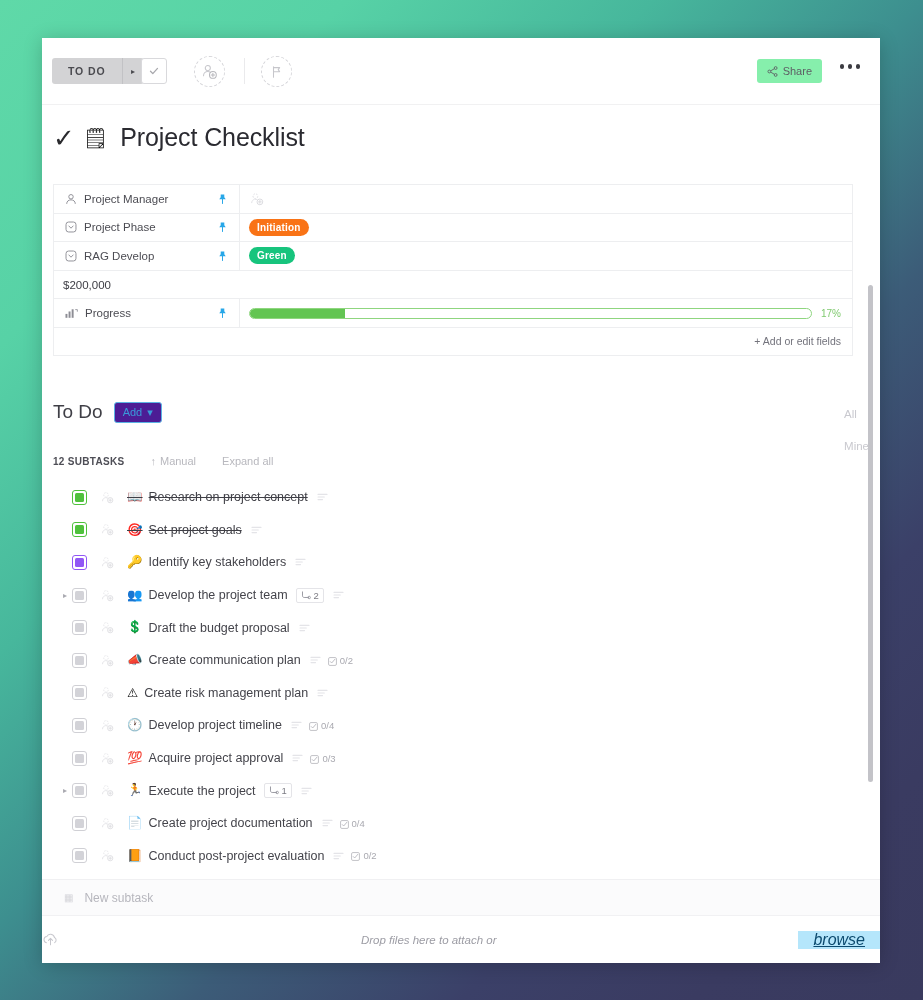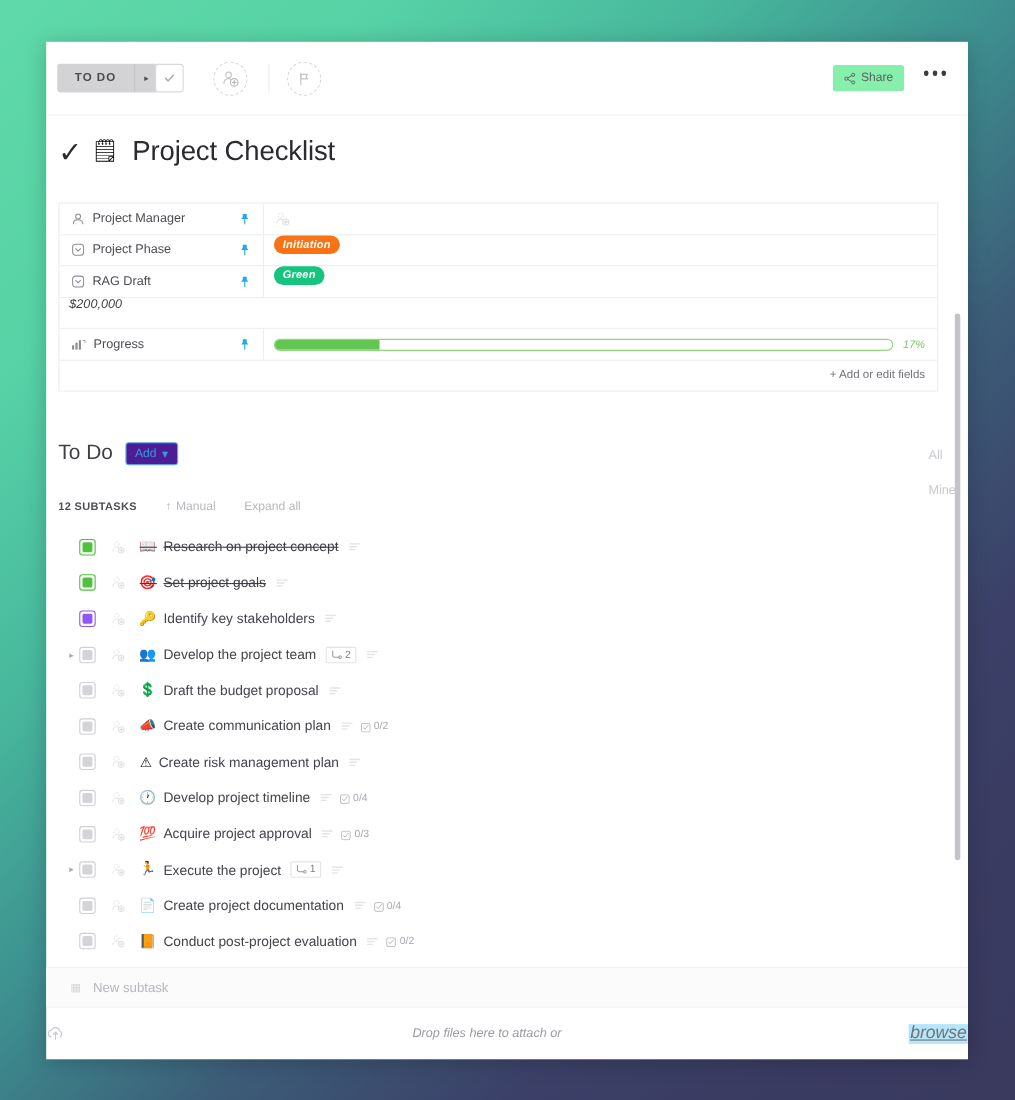--- a/index.html
+++ b/index.html
@@ -124,23 +124,22 @@
     position: relative;
   }
   .ficon { color: #8d8d95; display: flex; align-items: center; }
   .fpin {
     position: absolute; right: 12px; top: 50%;
     transform: translateY(-50%);
     color: #28a7e8; display: flex;
   }
   .fval {
     flex: 1; height: 100%;
-    display: flex; 
+    display: flex; align-items: center;
     padding-left: 9px;
-    font-style: italic;
   }
   .badge {
     display: inline-flex; align-items: center;
     height: 17px; padding: 0 8px;
     border-radius: 9px;
     font-size: 10px; font-weight: bold; color: #fff;
     letter-spacing: 0.2px;
   }
   .money { font-size: 11.5px; color: #3d3d44; }
   .progress-wrap {
@@ -266,22 +265,22 @@
     position: absolute; left: 0; bottom: 0;
     width: 100%; height: 48px;
     border-top: 1px solid #f1f1f3;
     display: flex; align-items: center; justify-content: space-between;
     gap: 8px;
   }
   .dropzone .txt {
     font-size: 11.5px; color: #9c9ca4; font-style: italic;
   }
   .dropzone .browse {
-    color: #737373; font-style: italic; text-decoration: underline;
-    background: #b5e6fb; padding: 0 1px;
+    color: #0c4a6e; font-style: italic; text-decoration: underline;
+    background: #b5e6fb; padding: 0 15px;
   }
   .cloud-icon { color: #c8c8ce; display: flex; }
 
   
   .scrollbar {
     position: absolute;
     right: 7px; top: 247px;
     width: 5px; height: 497px;
     border-radius: 3px;
     background: #c3c3c8;
@@ -398,21 +397,21 @@
     </div>
 
     <div class="frow">
       <div class="fname">
         <span class="ficon">
           <svg width="12" height="12" viewBox="0 0 14 14">
             <rect x="1.2" y="1.2" width="11.6" height="11.6" rx="3" fill="none" stroke="#8d8d95" stroke-width="1.1"></rect>
             <path d="M4.5 5.8 7 8.4 9.5 5.8" fill="none" stroke="#8d8d95" stroke-width="1.1" stroke-linecap="round" stroke-linejoin="round"></path>
           </svg>
         </span>
-        <span>RAG Draft</span>
+        <span>RAG Develop</span>
         <span class="fpin">
           <svg width="9" height="11" viewBox="0 0 10 12">
             <path d="M3 1h4v3l1.6 2.2H1.4L3 4z" fill="#28a7e8"></path>
             <path d="M5 6.2V11" stroke="#28a7e8" stroke-width="1.1" stroke-linecap="round"></path>
           </svg>
         </span>
       </div>
       <div class="fval">
         <span class="badge" id="rag-badge" style="background: rgb(23, 196, 125);">Green</span>
       </div>

